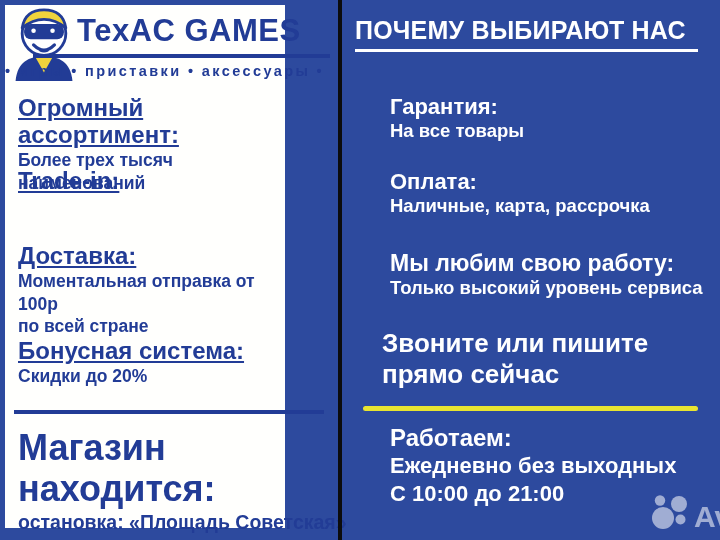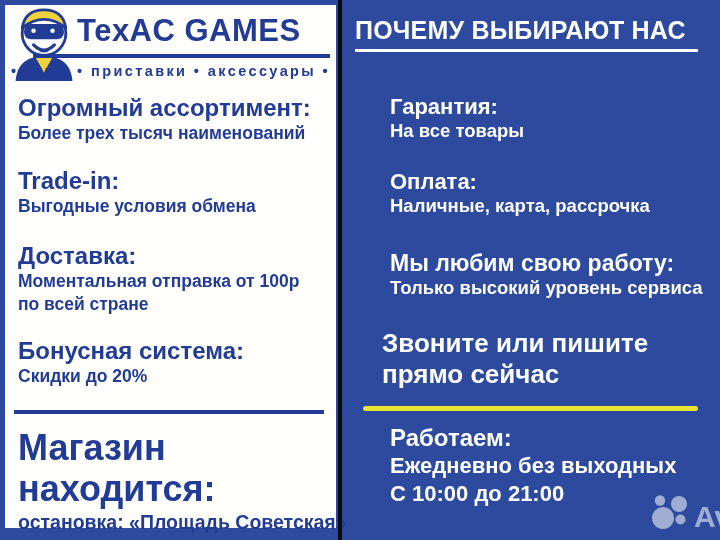--- a/index.html
+++ b/index.html
@@ -1,30 +1,30 @@
 <!DOCTYPE html>
 <html><head>
 <meta charset="utf-8">
 <style>
   html,body{margin:0;padding:0;width:720px;height:540px;overflow:hidden;
     font-family:"Liberation Sans", sans-serif;}
   body{position:relative;background:#2d4a9e;}
   .abs{position:absolute;}
-  #left-panel{left:5px;top:5px;width:331px;height:523px;background:#fffffd;}
+  #left-panel{left:5px;top:5px;width:280px;height:523px;background:#fffffd;}
   #mid-divider{left:338px;top:0;width:4px;height:540px;background:#0c0c0c;}
   #right-panel{left:342px;top:0;width:426px;height:540px;color:#ffffff;}
 
   
   .navy{color:#223c96;}
   #mascot{left:6px;top:2px;width:66px;height:74px;}
   #brand{left:72px;top:8px;font-size:31px;font-weight:800;letter-spacing:.5px;white-space:nowrap;}
   #brand-underline{left:28px;top:49px;width:297px;height:4px;background:#223c96;}
   #tagline{left:0;right:0;top:58px;text-align:center;font-size:14.5px;font-weight:800;letter-spacing:2.4px;white-space:nowrap;}
   .sec{left:13px;right:6px;}
-  .sec-title{font-size:24px;font-weight:800;line-height:1.12;}
+  .sec-title{font-size:24px;font-weight:800;line-height:1.12;text-decoration:underline;}
   .sec-line{font-size:17.5px;font-weight:700;line-height:1.3;}
   #sec-0{top:90px;} #sec-1{top:163px;} #sec-2{top:238px;} #sec-3{top:333px;}
   #left-rule{left:9px;top:405px;width:310px;height:4px;background:#223c96;}
   #location{top:422px;left:13px;right:4px;}
   #location .loc-title{font-size:36px;font-weight:700;line-height:1.15;}
   #location .loc-addr{font-size:16.5px;font-weight:700;line-height:1.3;margin-top:2px;white-space:nowrap;}
   #location .loc-stop{font-size:19.5px;font-weight:800;line-height:1.25;white-space:nowrap;}
 
   
   #rp-heading{left:13px;top:16px;font-size:25px;font-weight:800;letter-spacing:.2px;white-space:nowrap;}
@@ -62,21 +62,20 @@
   <div id="brand-underline" class="abs"></div>
   <div id="tagline" class="abs navy">• игры • приставки • аксессуары •</div>
 
   <div id="sec-0" class="abs sec">
     <div class="sec-title navy">Огромный ассортимент:</div>
     <div class="sec-line navy">Более трех тысяч наименований</div>
   </div>
 
   <div id="sec-1" class="abs sec">
     <div class="sec-title navy">Trade-in:</div>
-    <div class="sec-line navy">Выгодные условия обмена</div>
   </div>
 
   <div id="sec-2" class="abs sec">
     <div class="sec-title navy">Доставка:</div>
     <div class="sec-line navy">Моментальная отправка от 100р</div>
     <div class="sec-line navy">по всей стране</div>
   </div>
 
   <div id="sec-3" class="abs sec">
     <div class="sec-title navy">Бонусная система:</div>

